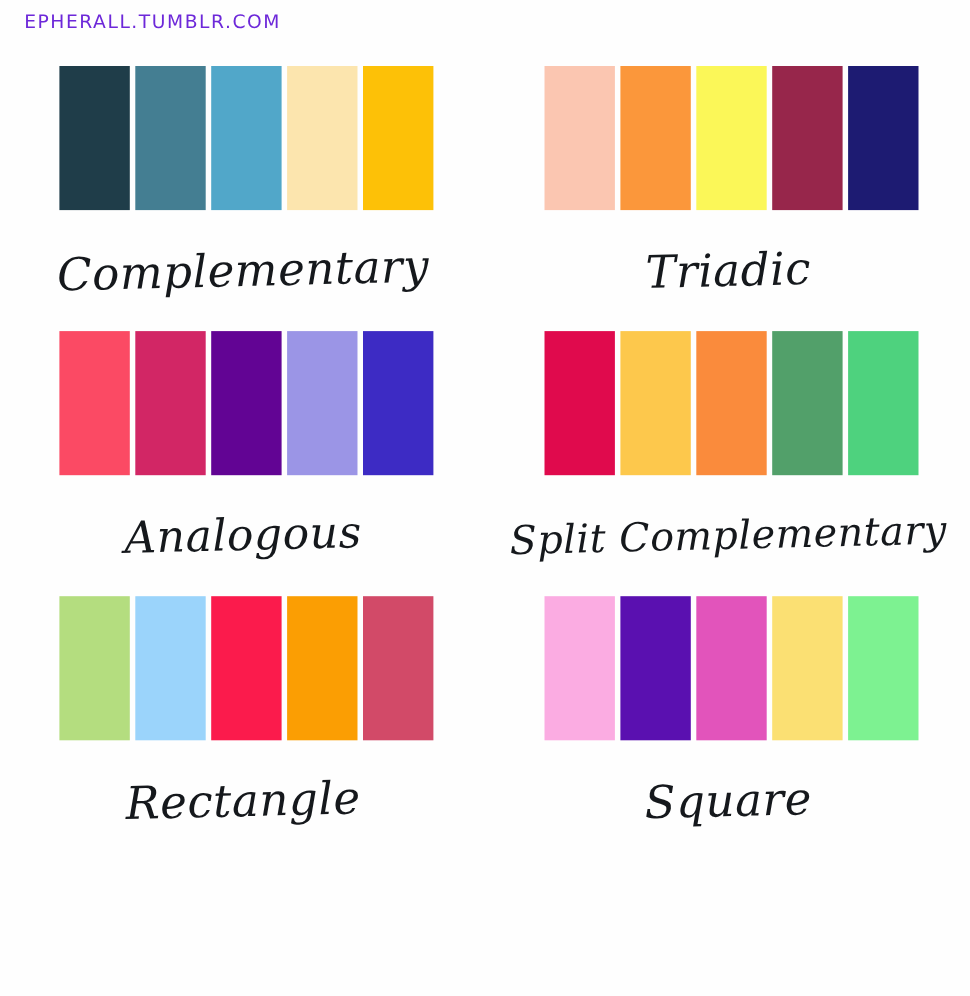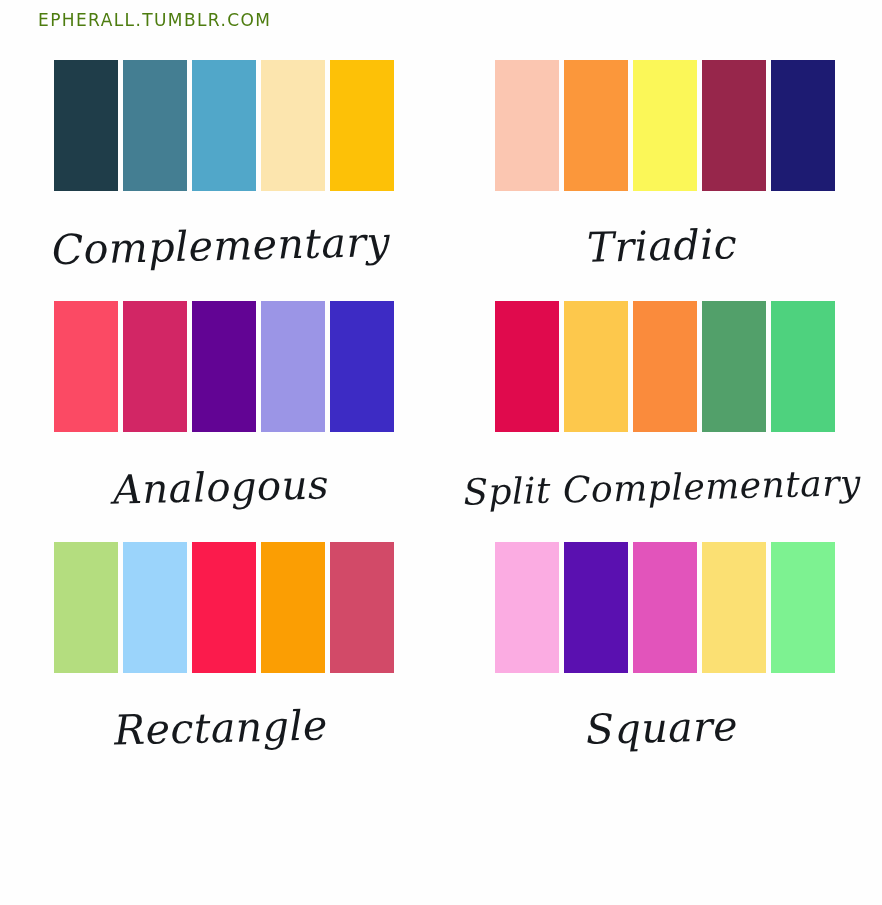--- a/index.html
+++ b/index.html
@@ -73,21 +73,21 @@
     letter-spacing: 0.5px;
     white-space: nowrap;
     transform: rotate(-1.4deg);
   }
   .palette-block.row-2 .palette-label { font-size: 40px; }
   .palette-block.split .palette-label { font-size: 36px; width: 430px; }
 </style>
 </head>
 <body style="background: rgb(254, 254, 254);">
 
-<div id="watermark" style="color: #4d7c0f; margin-left: 16px;">EPHERALL.TUMBLR.COM</div>
+<div id="watermark" style="color: #6d28d9;">EPHERALL.TUMBLR.COM</div>
 
 <div id="palette-grid">
 
   <div class="palette-row">
     <div class="palette-block row-1">
       <div class="swatch-strip">
         <div class="swatch" style="background-color: rgb(31, 61, 73);"></div>
         <div class="swatch" style="background-color: rgb(68, 126, 146);"></div>
         <div class="swatch" style="background-color: rgb(81, 167, 201);"></div>
         <div class="swatch" style="background-color: rgb(252, 229, 174);"></div>

